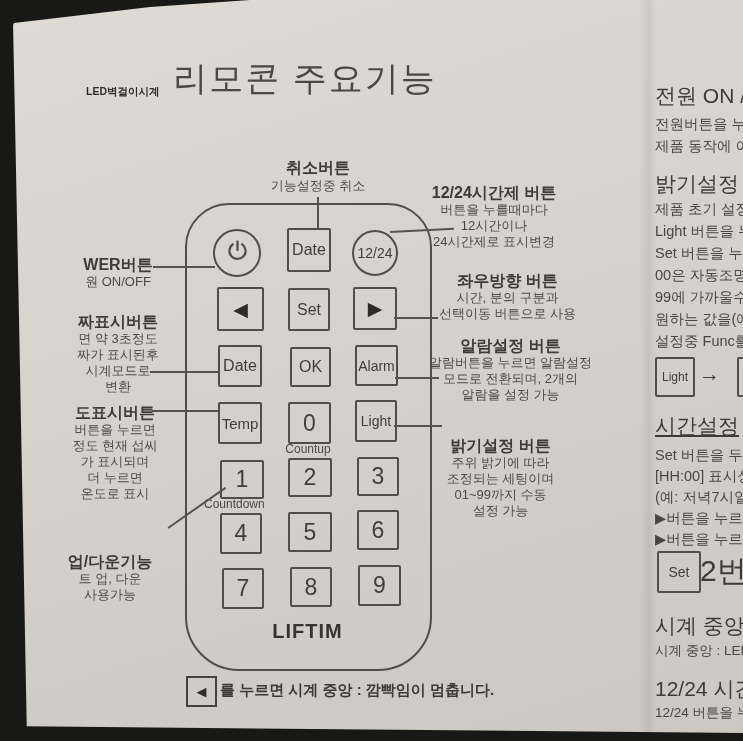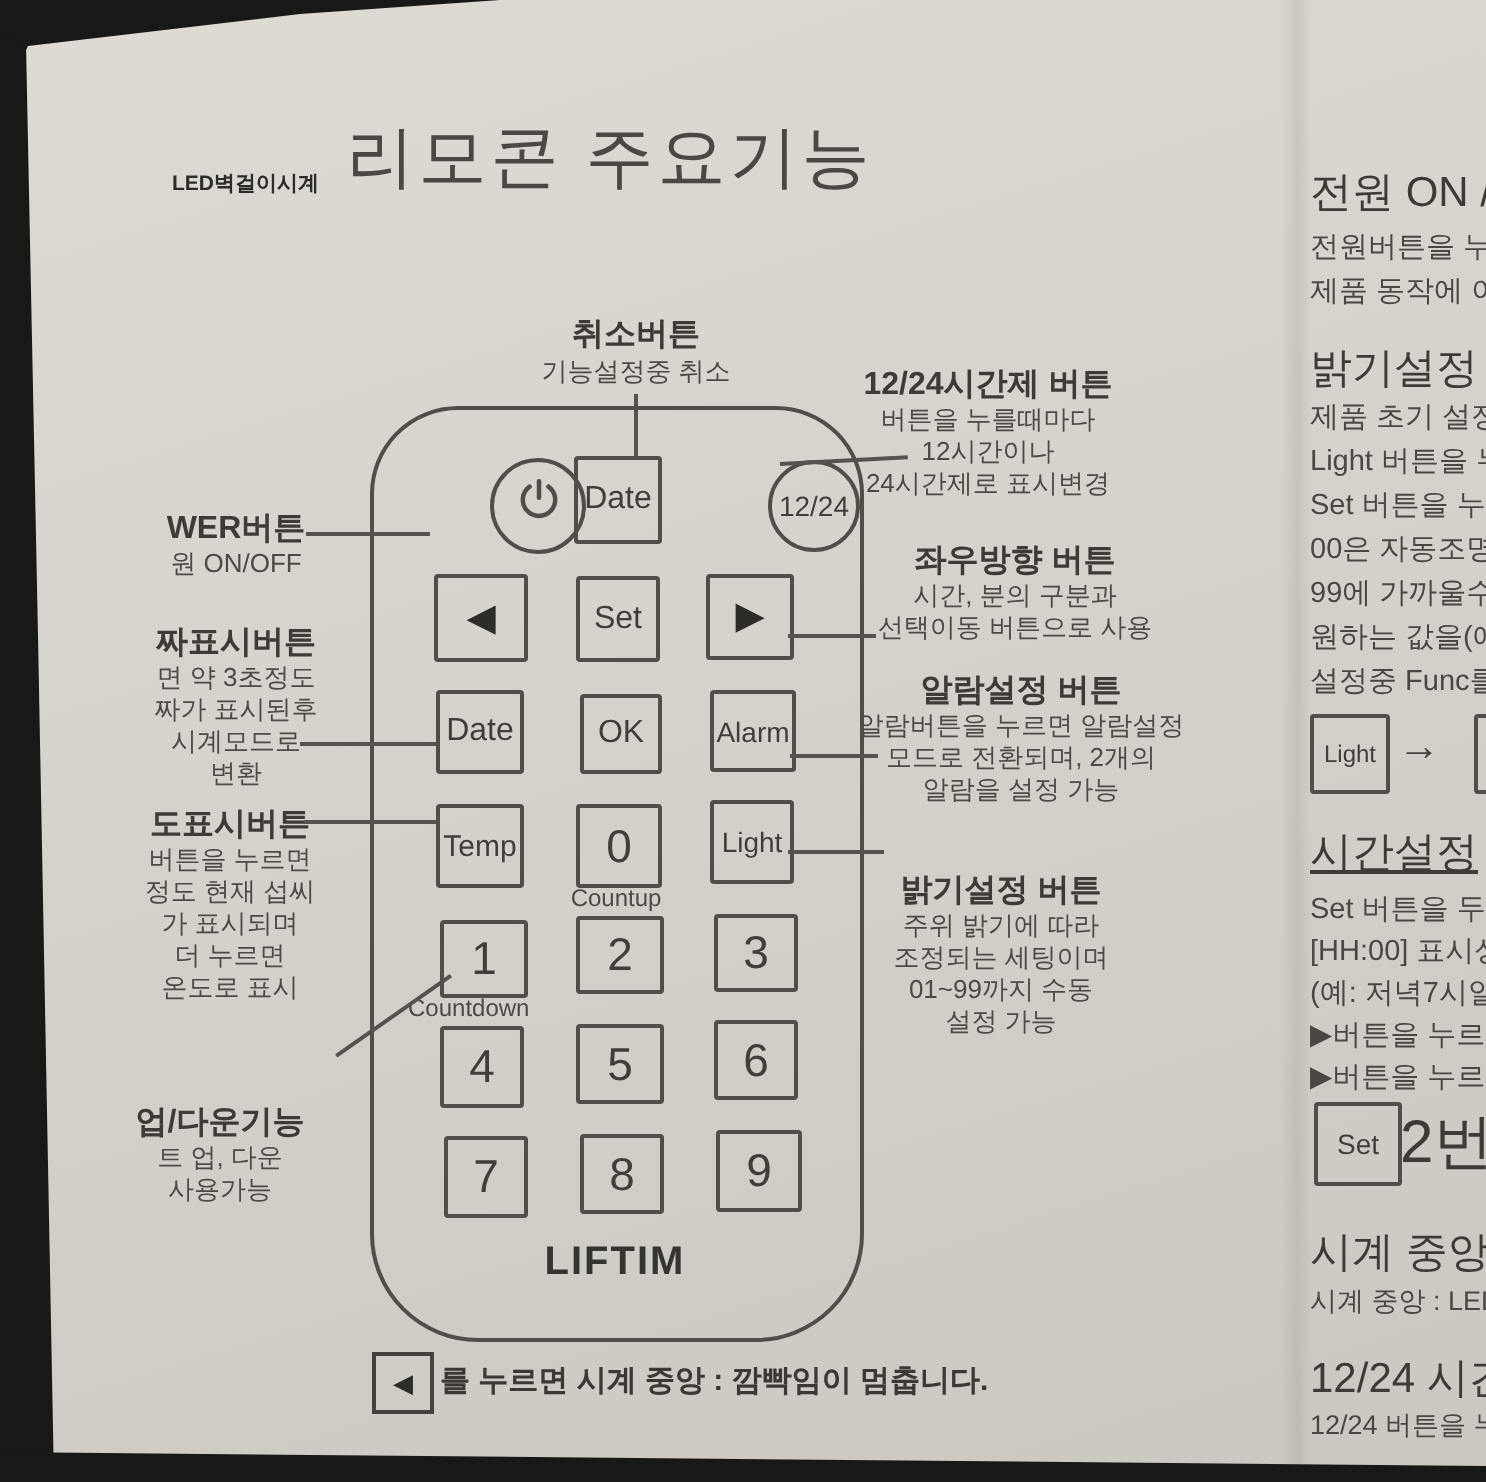--- a/index.html
+++ b/index.html
@@ -27,21 +27,21 @@
   .ann-title{font-size:16px;font-weight:bold;color:#3e3b36;line-height:18px;}
   .ann-line{font-size:13px;color:#4d4a45;line-height:16px;}
   .conn{position:absolute;background:#56534e;height:1.6px;}
   .vconn{position:absolute;background:#56534e;width:1.6px;}
   
   #remote{position:absolute;left:185px;top:203px;width:243px;height:464px;
     border:2.4px solid #514e49;border-radius:44px 44px 54px 54px;background:transparent;}
   .key{position:absolute;border:2px solid #514e49;display:flex;align-items:center;
     justify-content:center;color:#413e39;background:transparent;}
   .key-sq{border-radius:2px;font-size:16px;}
-  .key-ci{border-radius:50%;margin-left:32px;}
+  .key-ci{border-radius:50%;}
   .digit{font-size:23px;}
   .small-label{position:absolute;font-size:12px;color:#4d4a45;}
   #brand{position:absolute;font-weight:bold;font-size:20px;letter-spacing:1px;color:#36342f;}
   
   .col-h{font-size:21px;color:#3e3b36;font-weight:500;}
   .col-b{font-size:14.5px;color:#4a4742;line-height:22px;}
   .mini-key{position:absolute;border:2px solid #514e49;display:flex;align-items:center;
     justify-content:center;color:#413e39;border-radius:2px;}
   #title{font-size:34px;color:#4b4742;letter-spacing:2px;}
   #watermark{font-size:10.5px;color:#2e2c28;font-weight:bold;}

